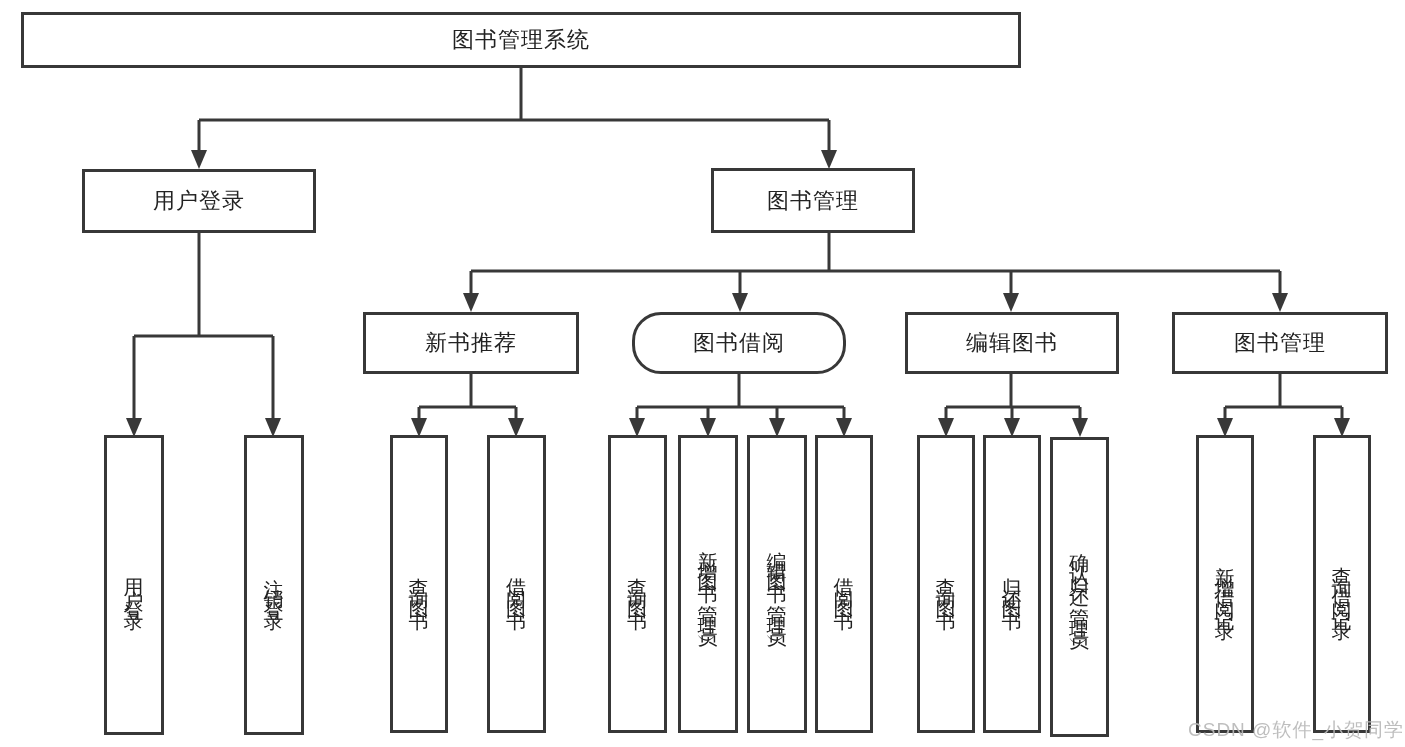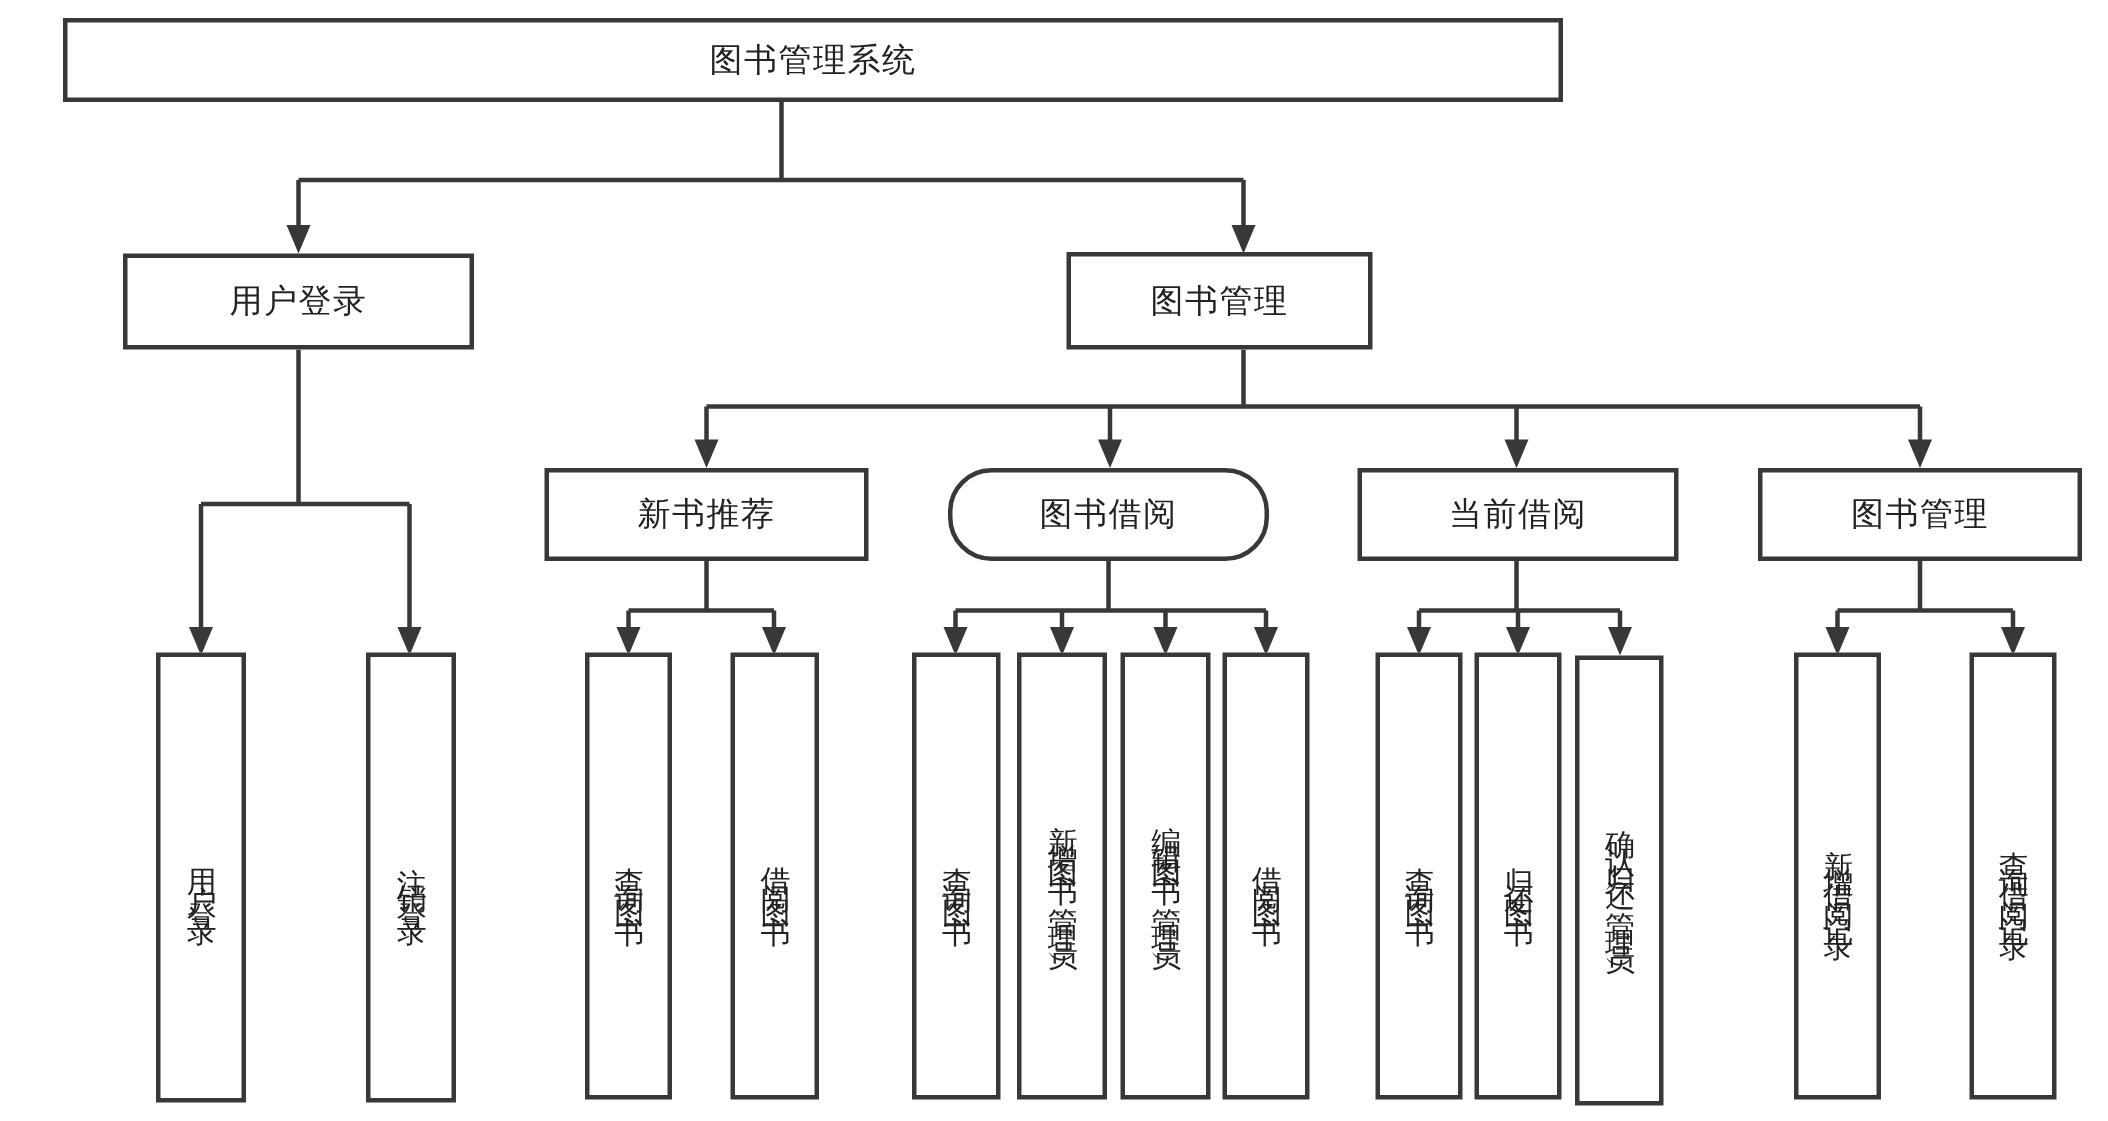--- a/index.html
+++ b/index.html
@@ -100,42 +100,43 @@
       <polygon points="769,418 785,418 777,437"></polygon>
       <polygon points="836,418 852,418 844,437"></polygon>
       <polygon points="938,418 954,418 946,437"></polygon>
       <polygon points="1004,418 1020,418 1012,437"></polygon>
       <polygon points="1072,418 1088,418 1080,437"></polygon>
       <polygon points="1217,418 1233,418 1225,437"></polygon>
       <polygon points="1334,418 1350,418 1342,437"></polygon>
     </g>
   </svg>
 
-  <div class="hbox" style="left:21px;top:12px;width:1000px;height:56px;margin-left:21px;">图书管理系统</div>
+  <div class="hbox" style="left:21px;top:12px;width:1000px;height:56px;">图书管理系统</div>
 
   <div class="hbox" style="left:82px;top:169px;width:234px;height:64px;">用户登录</div>
   <div class="hbox" style="left:711px;top:168px;width:204px;height:65px;">图书管理</div>
 
   <div class="hbox" style="left:363px;top:312px;width:216px;height:62px;">新书推荐</div>
   <div class="hbox" style="left:632px;top:312px;width:214px;height:62px;border-radius:29px;">图书借阅</div>
-  <div class="hbox" style="left:905px;top:312px;width:214px;height:62px;">当前借阅</div>
+  <div class="hbox" style="left:905px;top:312px;width:214px;height:62px;">编辑图书</div>
   <div class="hbox" style="left:1172px;top:312px;width:216px;height:62px;">图书管理</div>
 
   <div class="vbox" style="left:104px;top:435px;width:60px;height:300px;">用户登录</div>
   <div class="vbox" style="left:244px;top:435px;width:60px;height:300px;">注销登录</div>
 
   <div class="vbox" style="left:390px;top:435px;width:58px;height:298px;">查询图书</div>
   <div class="vbox" style="left:487px;top:435px;width:59px;height:298px;">借阅图书</div>
 
   <div class="vbox" style="left:608px;top:435px;width:59px;height:298px;">查询图书</div>
   <div class="vbox" style="left:678px;top:435px;width:60px;height:298px;">新增图书（管理员）</div>
   <div class="vbox" style="left:747px;top:435px;width:60px;height:298px;">编辑图书（管理员）</div>
   <div class="vbox" style="left:815px;top:435px;width:58px;height:298px;">借阅图书</div>
 
   <div class="vbox" style="left:917px;top:435px;width:58px;height:298px;">查询图书</div>
   <div class="vbox" style="left:983px;top:435px;width:58px;height:298px;">归还图书</div>
   <div class="vbox" style="left:1050px;top:437px;width:59px;height:300px;">确认归还（管理员）</div>
 
   <div class="vbox" style="left:1196px;top:435px;width:58px;height:298px;">新增借阅记录</div>
   <div class="vbox" style="left:1313px;top:435px;width:58px;height:298px;">查询借阅记录</div>
 
+  <div class="watermark">CSDN @软件_小贺同学</div>
 
 </div>
 
 </body></html>

